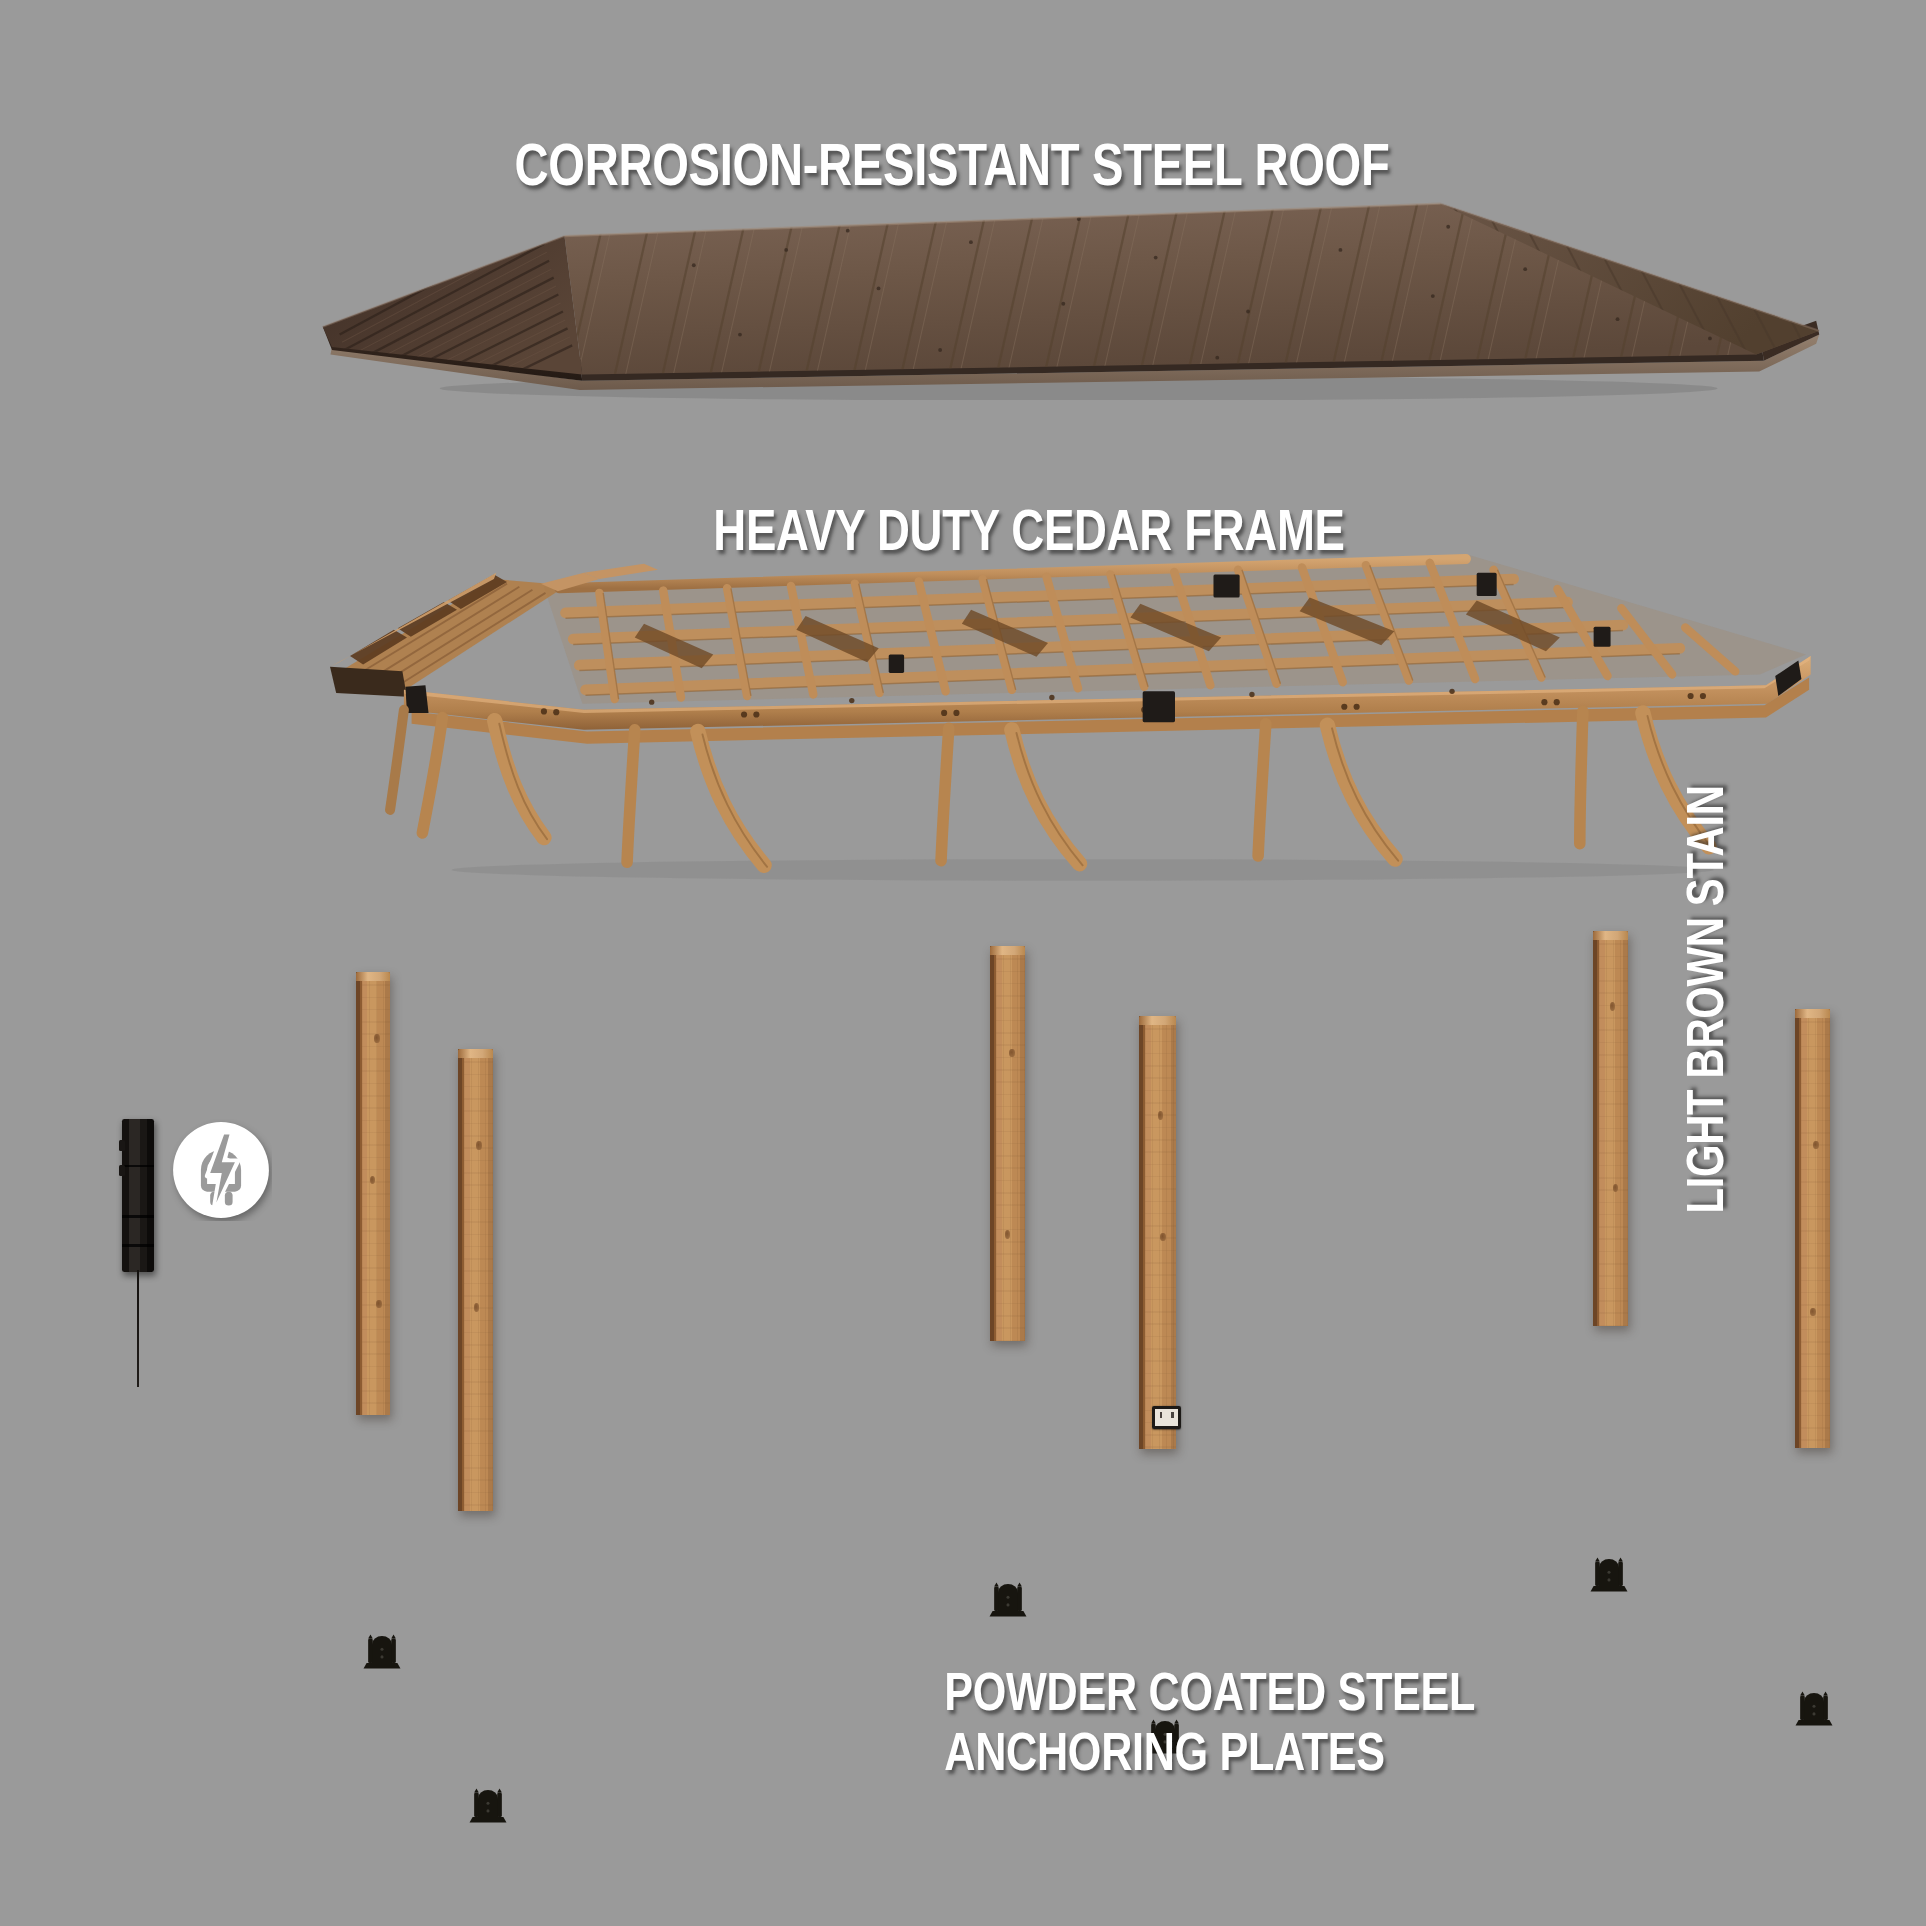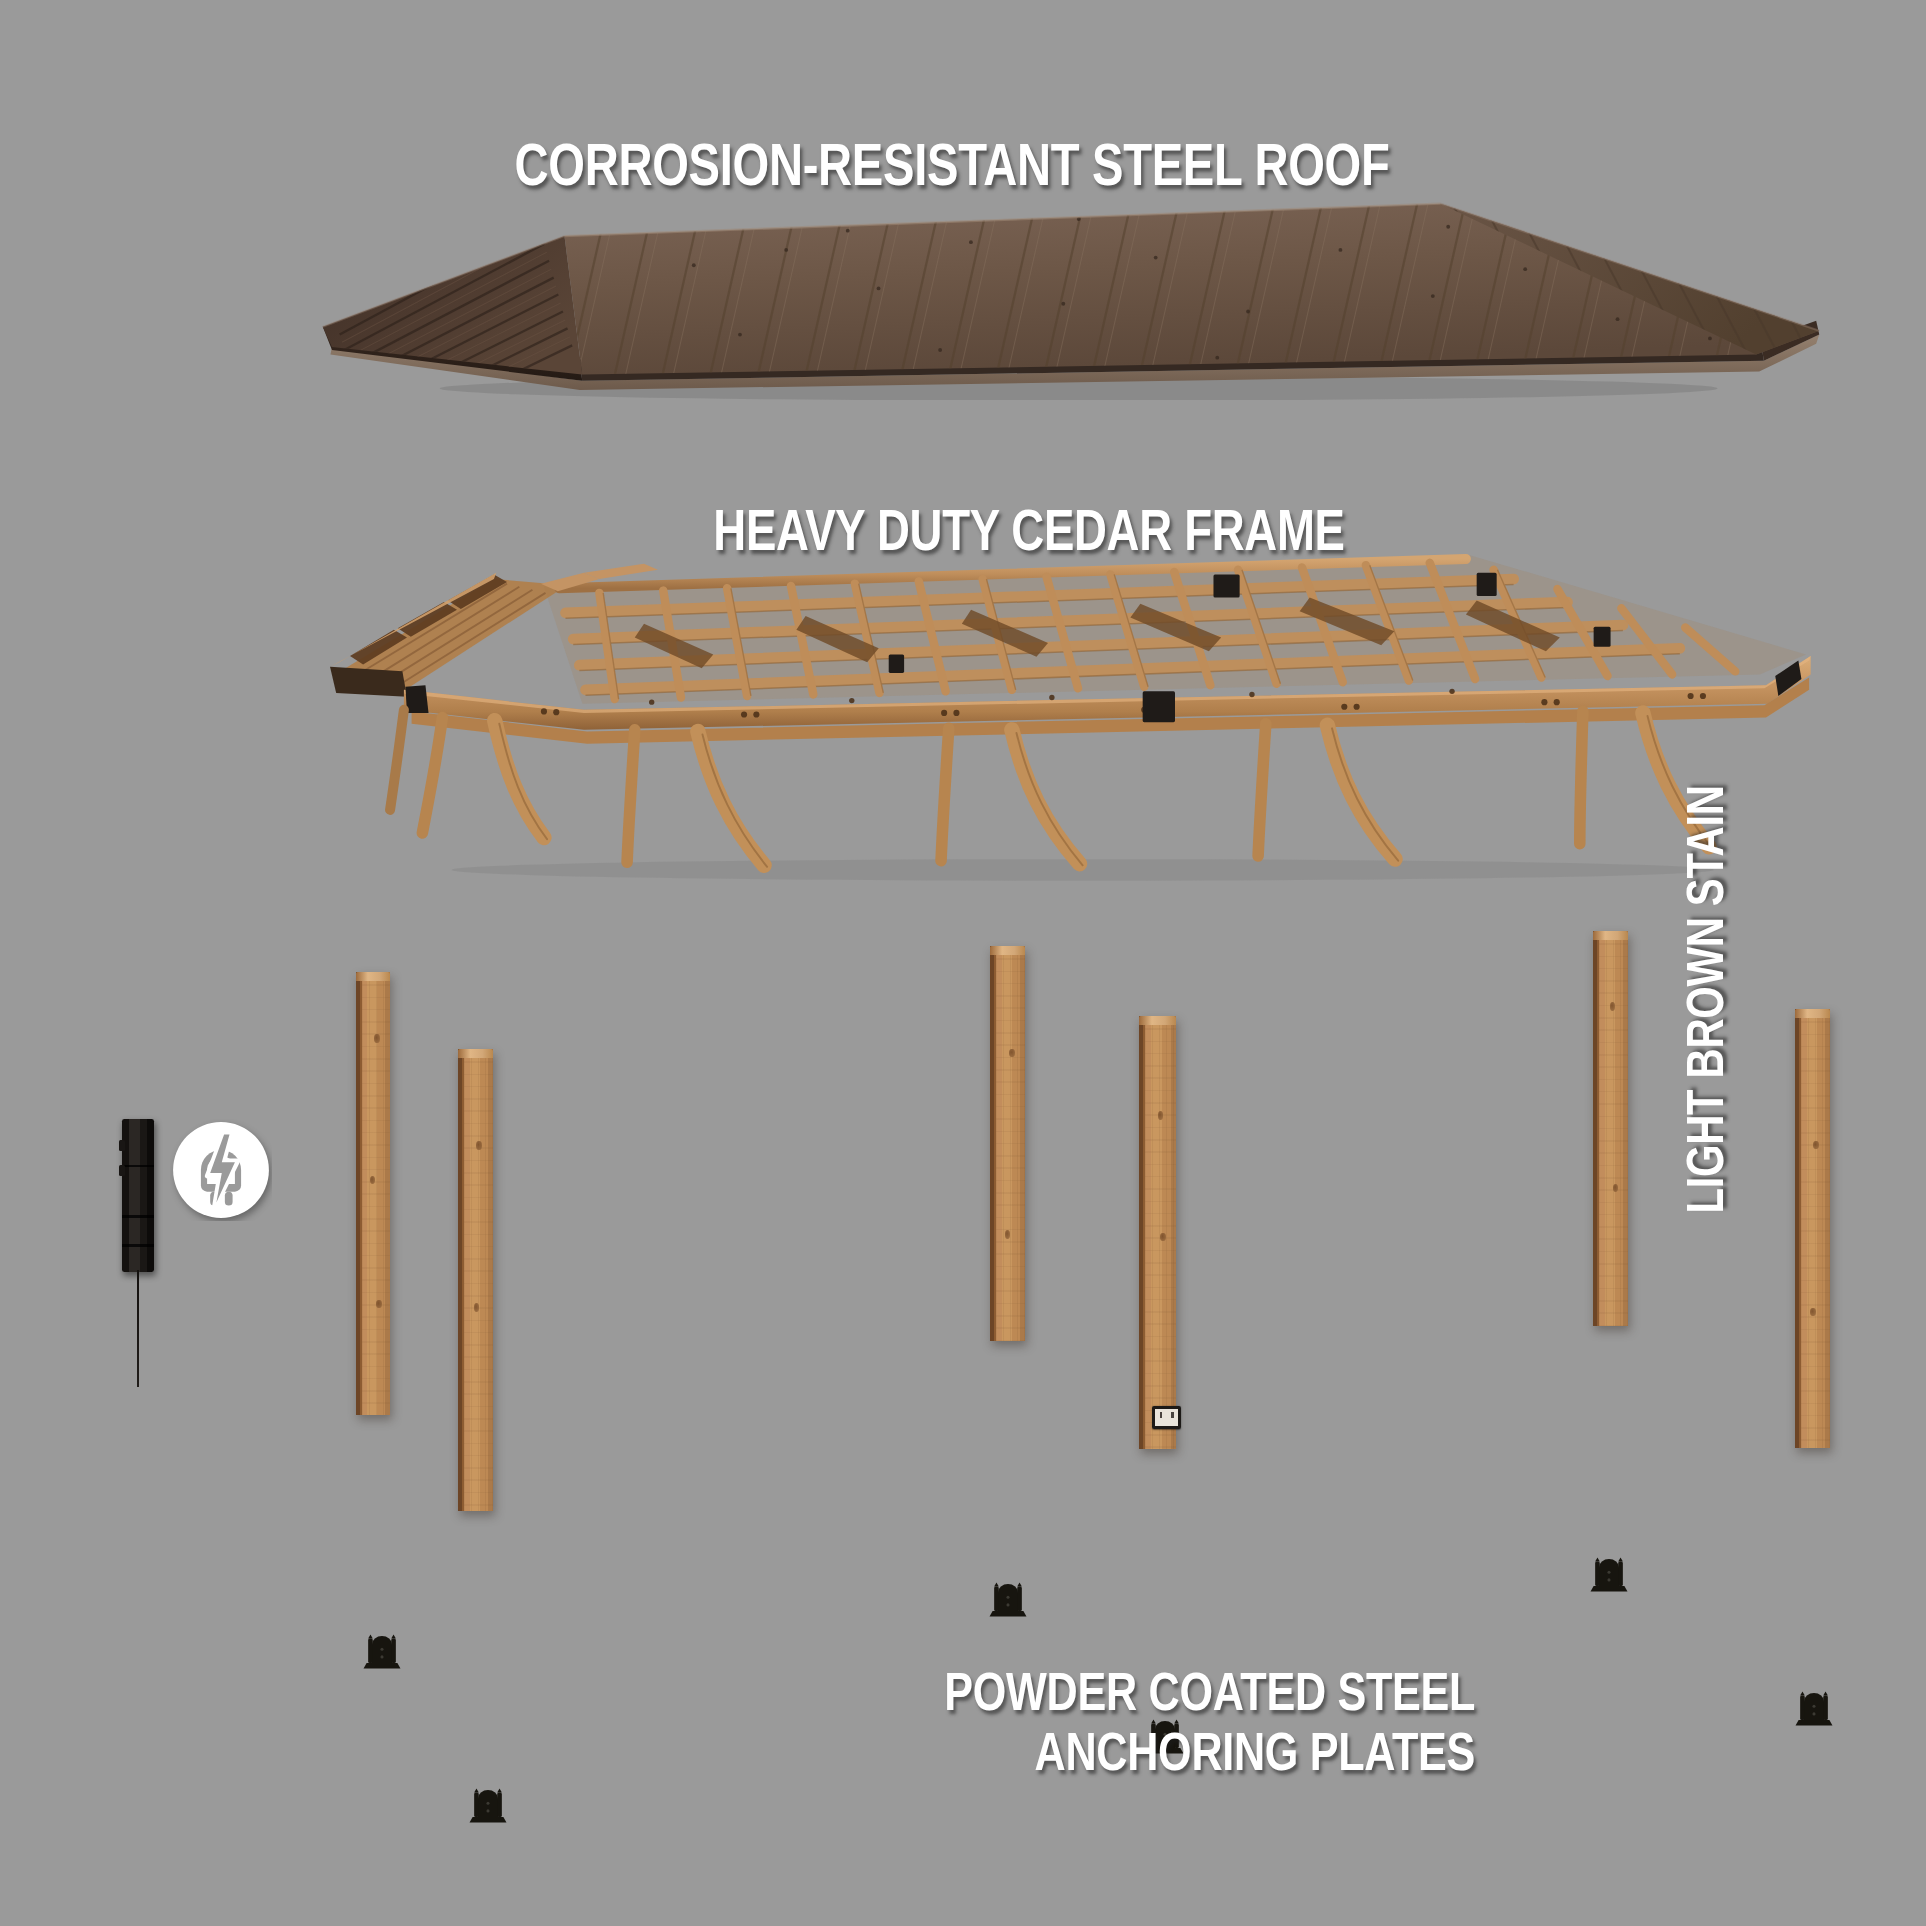--- a/index.html
+++ b/index.html
@@ -33,21 +33,21 @@
   #lbl-power .ln{ display:block; font-size:54px; transform:scaleX(.82); }
   #lbl-power .tm{ font-size:23px; vertical-align:-4.6px; letter-spacing:0; }
 
   #lbl-stain{
     left:1676px; top:967px; width:493px; font-size:51px;
     transform:rotate(-90deg) translate(-50%,0) scaleY(1);
     transform-origin:0 0;
   }
   #lbl-stain .inner{ display:block; transform:scaleX(.82); transform-origin:left center;}
 
-  #lbl-anchor{ left:878px; top:1661px; text-align:right; line-height:1.12; }
+  #lbl-anchor{ left:878px; top:1661px; text-align:left; line-height:1.12; }
   #lbl-anchor .ln{ display:block; font-size:54px; transform:scaleX(.80); }
 
   
   #roof{ position:absolute; left:308px; top:196px; width:1526px; height:204px; }
 
   
   #frame{ position:absolute; left:312px; top:539px; width:1549px; height:354px; }
 
   
   .post{ position:absolute; }

